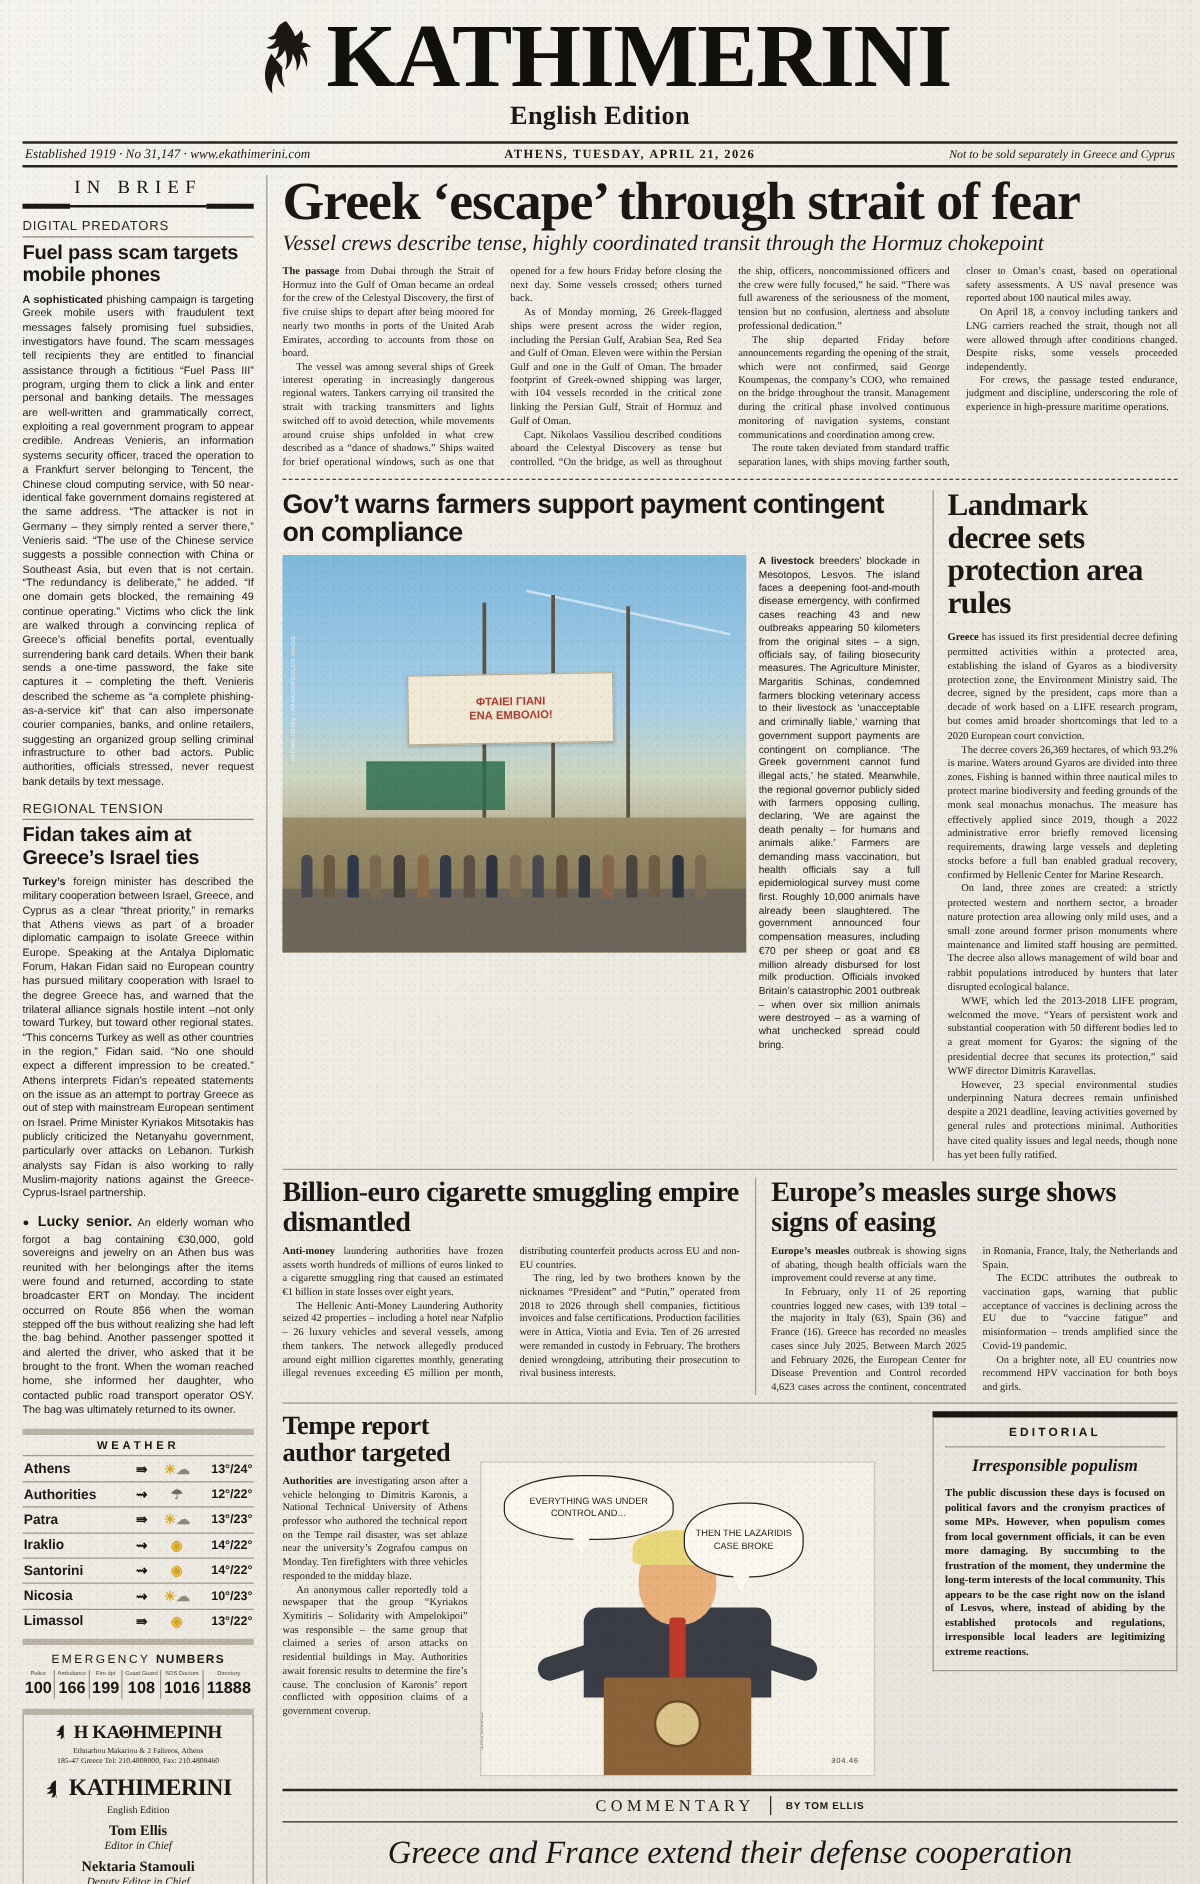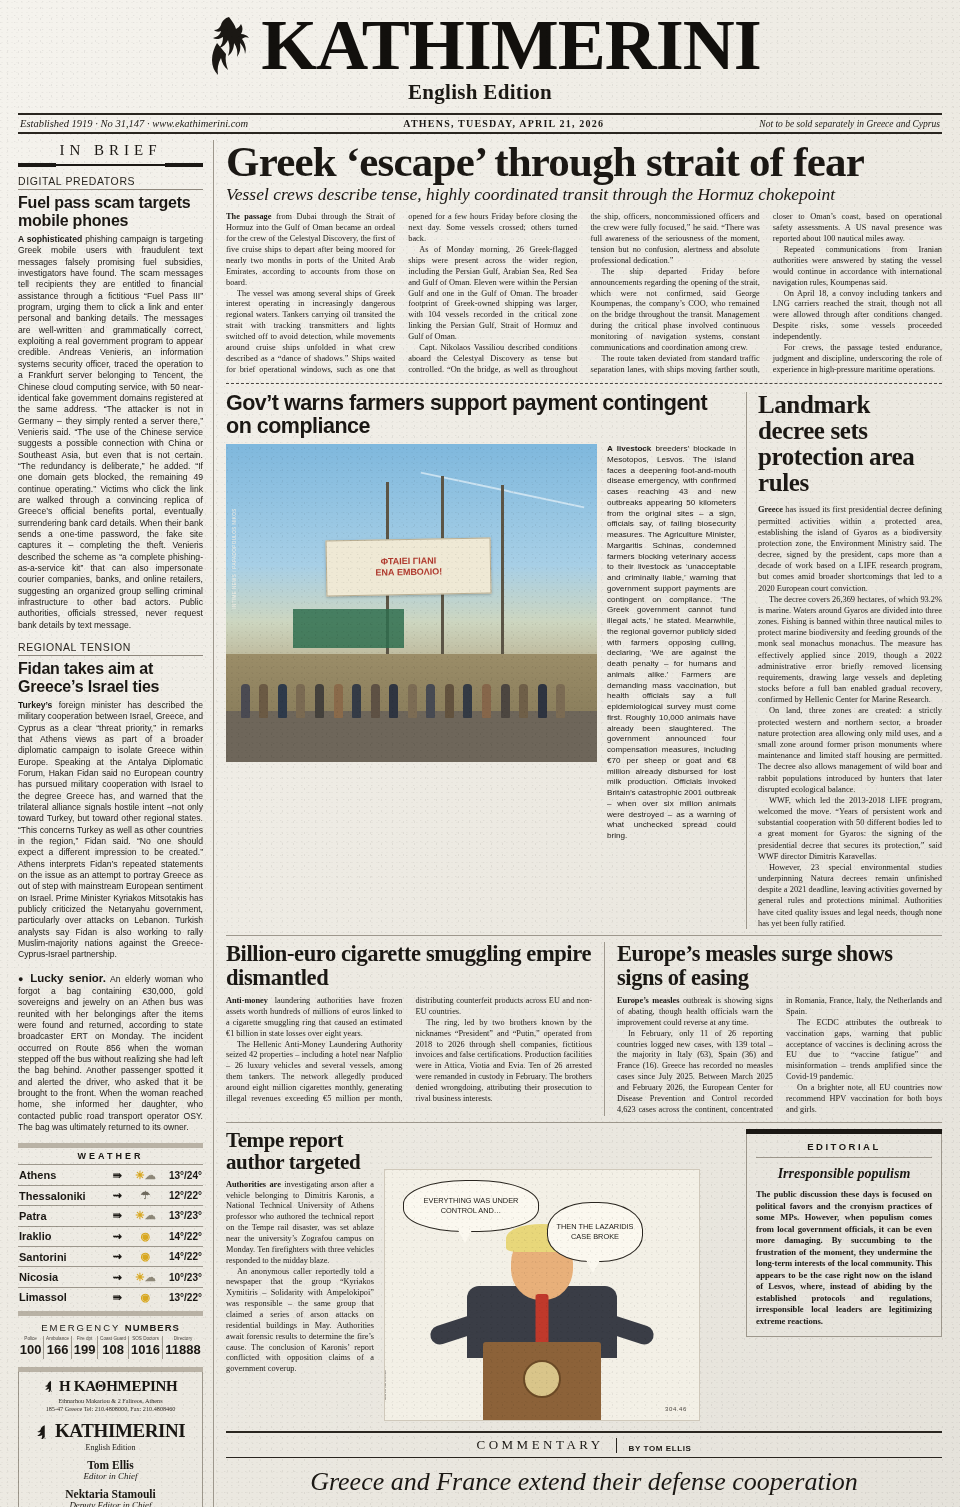--- a/index.html
+++ b/index.html
@@ -224,21 +224,21 @@
   .edbox{border:1px solid #9d978c;border-top:0;padding:7px 9px 9px 9px;}
   .ed-label{text-align:center;font-family:"Liberation Sans",sans-serif;font-weight:bold;font-size:9.5px;letter-spacing:2.5px;padding-bottom:5px;border-bottom:1px solid #9d978c;}
   .ed-head{
     font-family:"Liberation Serif",serif;font-style:italic;font-weight:bold;
     font-size:14px;line-height:1.1;text-align:center;margin:8px 0 8px 0;
   }
   .edbox p{font-family:"Liberation Serif",serif;font-weight:bold;font-size:8.6px;line-height:1.34;text-align:justify;margin:0;hyphens:auto;}
 
   
   .comm-rule-top{border:0;border-top:2px solid #2a2620;margin:10px 0 0 0;}
-  .comm-bar{display:flex;align-items:flex-end;justify-content:center;gap:12px;padding:4px 0 4px 0;border-bottom:1px solid #2a2620;}
+  .comm-bar{display:flex;align-items:center;justify-content:center;gap:12px;padding:4px 0 4px 0;border-bottom:1px solid #2a2620;}
   .comm-label{font-family:"Liberation Serif",serif;font-size:13px;letter-spacing:3.5px;}
   .comm-div{width:1px;height:15px;background:#2a2620;}
   .comm-by{font-family:"Liberation Sans",sans-serif;font-weight:bold;font-size:8px;letter-spacing:.6px;}
   .comm-head{
     font-family:"Liberation Serif",serif;font-style:italic;font-weight:normal;
     font-size:26px;text-align:center;margin:9px 0 9px 0;
   }
   .grain{
     position:absolute;inset:0;pointer-events:none;opacity:.055;
     background-image:
@@ -301,21 +301,21 @@
       <div class="wx-title">WEATHER</div>
       <table class="wx">
         <tbody>
             <tr>
           <td class="city">Athens</td>
           <td class="ic">⇛</td>
           <td class="ic"><span style="color:#d9a81f">☀</span><span style="color:#8e8878">☁</span></td>
           <td class="temp">13°/24°</td>
         </tr>
         <tr>
-          <td class="city">Thessaloniki</td>
+          <td class="city">Authorities</td>
           <td class="ic">⇝</td>
           <td class="ic"><span style="color:#6f6a5e">☂</span></td>
           <td class="temp">12°/22°</td>
         </tr>
         <tr>
           <td class="city">Patra</td>
           <td class="ic">⇛</td>
           <td class="ic"><span style="color:#d9a81f">☀</span><span style="color:#8e8878">☁</span></td>
           <td class="temp">13°/23°</td>
         </tr>
@@ -398,21 +398,20 @@
 
       <h1 class="lead-head">Greek ‘escape’ through strait of fear</h1>
       <div class="lead-deck">Vessel crews describe tense, highly coordinated transit through the Hormuz chokepoint</div>
       <div class="body4">
         <p class="first"><b>The passage</b><span> from Dubai through the Strait of Hormuz into the Gulf of Oman became an ordeal for the crew of the Celestyal Discovery, the first of five cruise ships to depart after being moored for nearly two months in ports of the United Arab Emirates, according to accounts from those on board.</span></p>
         <p>The vessel was among several ships of Greek interest operating in increasingly dangerous regional waters. Tankers carrying oil transited the strait with tracking transmitters and lights switched off to avoid detection, while movements around cruise ships unfolded in what crew described as a “dance of shadows.” Ships waited for brief operational windows, such as one that opened for a few hours Friday before closing the next day. Some vessels crossed; others turned back.</p>
         <p>As of Monday morning, 26 Greek-flagged ships were present across the wider region, including the Persian Gulf, Arabian Sea, Red Sea and Gulf of Oman. Eleven were within the Persian Gulf and one in the Gulf of Oman. The broader footprint of Greek-owned shipping was larger, with 104 vessels recorded in the critical zone linking the Persian Gulf, Strait of Hormuz and Gulf of Oman.</p>
         <p>Capt. Nikolaos Vassiliou described conditions aboard the Celestyal Discovery as tense but controlled. “On the bridge, as well as throughout the ship, officers, noncommissioned officers and the crew were fully focused,” he said. “There was full awareness of the seriousness of the moment, tension but no confusion, alertness and absolute professional dedication.”</p>
         <p>The ship departed Friday before announcements regarding the opening of the strait, which were not confirmed, said George Koumpenas, the company’s COO, who remained on the bridge throughout the transit. Management during the critical phase involved continuous monitoring of navigation systems, constant communications and coordination among crew.</p>
         <p>The route taken deviated from standard traffic separation lanes, with ships moving farther south, closer to Oman’s coast, based on operational safety assessments. A US naval presence was reported about 100 nautical miles away.</p>
-        <p>Repeated communications from Iranian authorities were answered by stating the vessel would continue in accordance with international navigation rules, Koumpenas said.</p>
         <p>On April 18, a convoy including tankers and LNG carriers reached the strait, though not all were allowed through after conditions changed. Despite risks, some vessels proceeded independently.</p>
         <p>For crews, the passage tested endurance, judgment and discipline, underscoring the role of experience in high-pressure maritime operations.</p>
       </div>
       <hr class="dashrule">
 
       <div style="display:flex;margin-top:8px;">
         <div style="flex:1;padding-right:10px;">
           <h2 class="farm-head">Gov’t warns farmers support payment contingent on compliance</h2>
           <div class="farm-row">
             <div class="photo">

